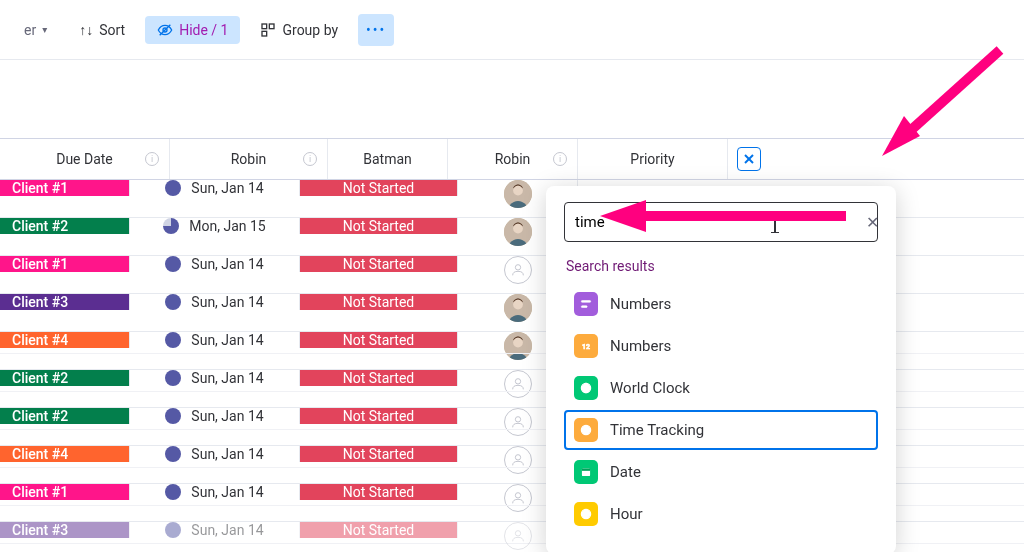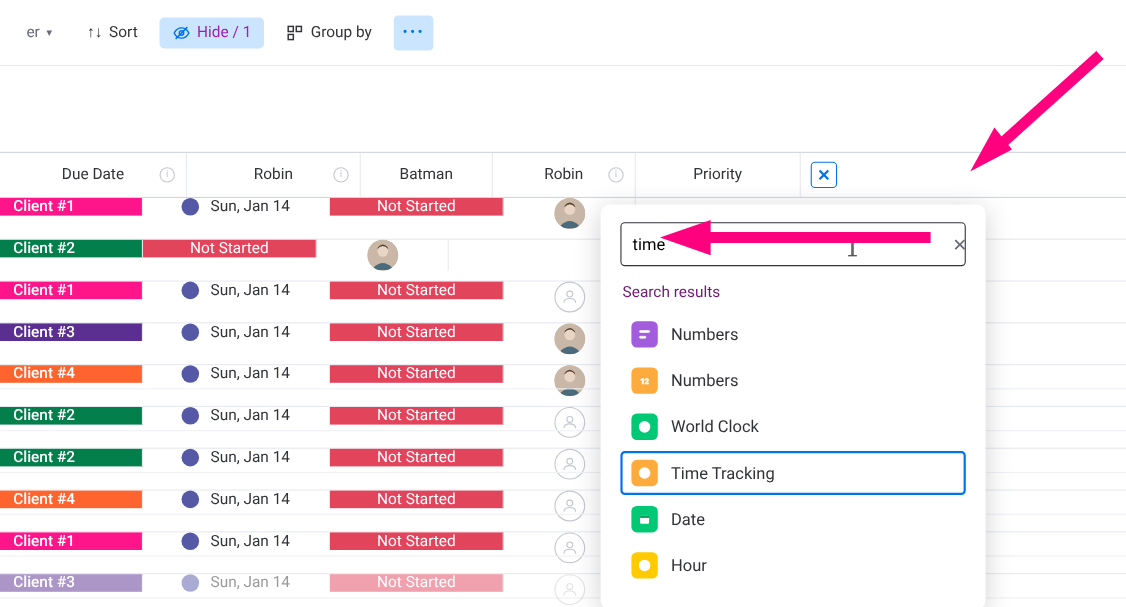--- a/index.html
+++ b/index.html
@@ -163,20 +163,24 @@
               <circle cx="20" cy="20" r="20" fill="#c9b8a8"></circle>
               <circle cx="20" cy="15" r="7" fill="#e8d5c4"></circle>
               <path d="M8 36 Q20 24 32 36 L32 40 L8 40 Z" fill="#4a6b7c"></path>
               <path d="M13 12 Q20 4 27 12 Q27 8 20 6 Q13 8 13 12" fill="#5a3d2b"></path>
             </svg>
           </span>
     </div>
       </div>
       <div class="body-row">
     <div class="cell col-client client-cell" style="background:#037f4c">Client #2</div>
+    <div class="cell col-due due-cell">
+      <span class="date-dot partial"></span>
+      <span class="date-text">Mon, Jan 15</span>
+    </div>
     <div class="cell col-status status-cell">Not Started</div>
     <div class="cell col-batman batman-cell">
       <span class="avatar">
             <svg viewBox="0 0 40 40">
               <circle cx="20" cy="20" r="20" fill="#c9b8a8"></circle>
               <circle cx="20" cy="15" r="7" fill="#e8d5c4"></circle>
               <path d="M8 36 Q20 24 32 36 L32 40 L8 40 Z" fill="#4a6b7c"></path>
               <path d="M13 12 Q20 4 27 12 Q27 8 20 6 Q13 8 13 12" fill="#5a3d2b"></path>
             </svg>
           </span>

